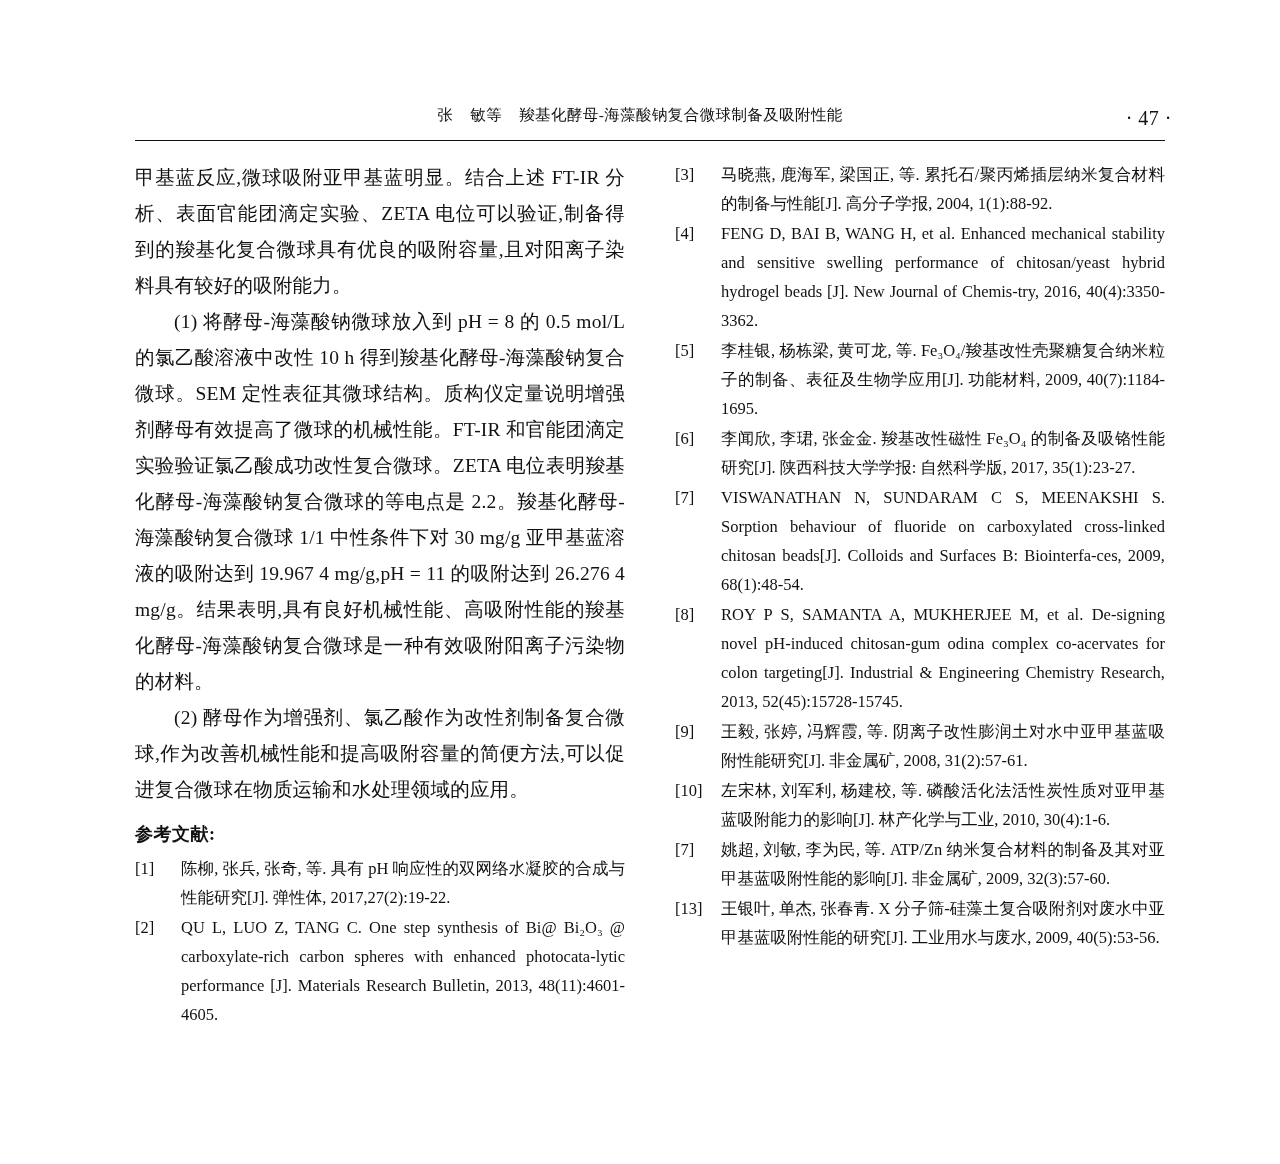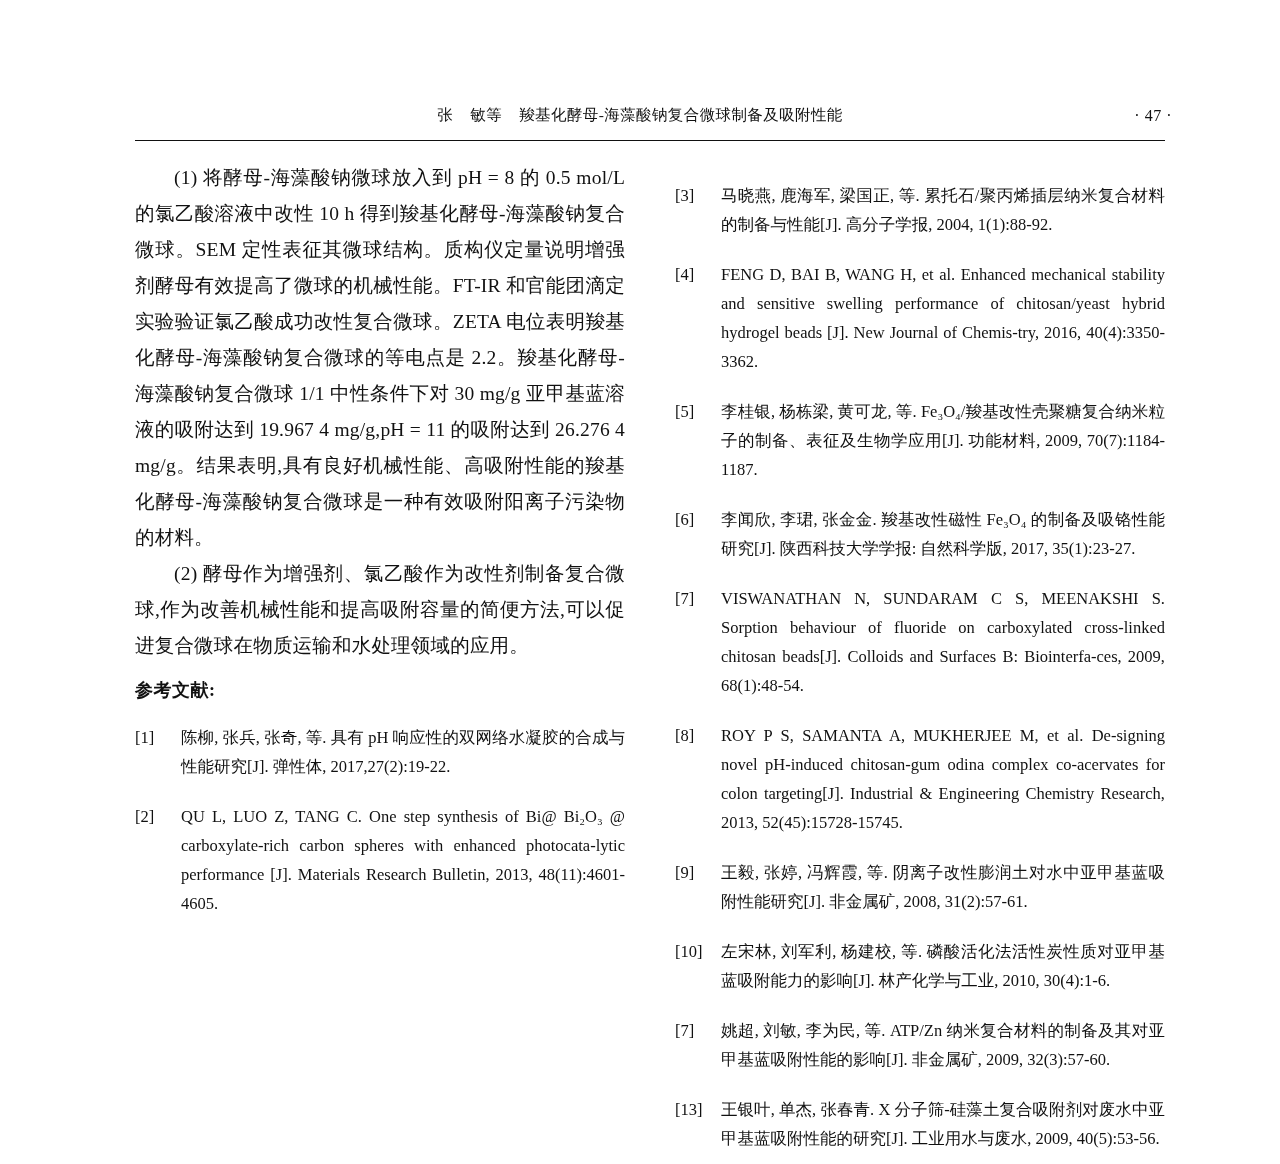--- a/index.html
+++ b/index.html
@@ -35,21 +35,21 @@
     width: 1280px;
     text-align: center;
     font-size: 15.5px;
     letter-spacing: 0.4px;
     white-space: pre;
   }
   .rh-page {
     position: absolute;
     right: 108px;
     top: 2px;
-    font-size: 16px;
+    font-size: 20px;
     letter-spacing: 0.5px;
   }
   .rule {
     position: absolute;
     top: 140px;
     left: 135px;
     width: 1030px;
     height: 1px;
     background: #111;
   }
@@ -108,34 +108,37 @@
     top: 0;
     width: 42px;
     font-size: 16.5px;
     line-height: 29px;
     text-align: left;
     white-space: pre;
   }
   .en {
     font-family: "Liberation Serif", serif;
   }
-  .ref-text { display: block; margin-top: 21px; }
+  .ref-text { display: block; }
 </style>
 </head>
 <body>
 
 <div class="page">
 
   <div class="running-head">
     <div class="rh-center"><span>张    敏等</span>&nbsp;&nbsp;&nbsp;&nbsp;<span>羧基化酵母-海藻酸钠复合微球制备及吸附性能</span></div>
     <div class="rh-page">· 47 ·</div>
   </div>
   <div class="rule"></div>
 
   <div class="col col-left">
+    <div class="cn-body">
+      <p>甲基蓝反应,微球吸附亚甲基蓝明显。结合上述 FT-IR 分析、表面官能团滴定实验、ZETA 电位可以验证,制备得到的羧基化复合微球具有优良的吸附容量,且对阳离子染料具有较好的吸附能力。</p>
+    </div>
 
 
     <div class="cn-body">
       <p class="indent2">(1) 将酵母-海藻酸钠微球放入到 pH = 8 的 0.5 mol/L的氯乙酸溶液中改性 10 h 得到羧基化酵母-海藻酸钠复合微球。SEM 定性表征其微球结构。质构仪定量说明增强剂酵母有效提高了微球的机械性能。FT-IR 和官能团滴定实验验证氯乙酸成功改性复合微球。ZETA 电位表明羧基化酵母-海藻酸钠复合微球的等电点是 2.2。羧基化酵母-海藻酸钠复合微球 1/1 中性条件下对 30 mg/g 亚甲基蓝溶液的吸附达到 19.967 4  mg/g,pH = 11 的吸附达到 26.276 4 mg/g。结果表明,具有良好机械性能、高吸附性能的羧基化酵母-海藻酸钠复合微球是一种有效吸附阳离子污染物的材料。</p>
       <p class="indent2">(2) 酵母作为增强剂、氯乙酸作为改性剂制备复合微球,作为改善机械性能和提高吸附容量的简便方法,可以促进复合微球在物质运输和水处理领域的应用。</p>
     </div>
 
     <div class="refs-title">参考文献:</div>
 
     <ul class="refs">
@@ -155,21 +158,21 @@
       <li>
         <span class="marker">[3]</span>
         <span class="ref-text">马晓燕, 鹿海军, 梁国正, 等. 累托石/聚丙烯插层纳米复合材料的制备与性能[J]. 高分子学报, 2004, 1(1):88-92.</span>
       </li>
       <li>
         <span class="marker">[4]</span>
         <span class="ref-text en">FENG D, BAI B, WANG H, et al. Enhanced mechanical stability and sensitive swelling performance of chitosan/yeast hybrid hydrogel beads [J]. New Journal of Chemis-try, 2016, 40(4):3350-3362.</span>
       </li>
       <li>
         <span class="marker">[5]</span>
-        <span class="ref-text">李桂银, 杨栋梁, 黄可龙, 等. Fe₃O₄/羧基改性壳聚糖复合纳米粒子的制备、表征及生物学应用[J]. 功能材料, 2009, 70(7):1184-1187.</span>
+        <span class="ref-text">李桂银, 杨栋梁, 黄可龙, 等. Fe₃O₄/羧基改性壳聚糖复合纳米粒子的制备、表征及生物学应用[J]. 功能材料, 2009, 40(7):1184-1695.</span>
       </li>
       <li>
         <span class="marker">[6]</span>
         <span class="ref-text">李闻欣, 李珺, 张金金. 羧基改性磁性 Fe₃O₄ 的制备及吸铬性能研究[J]. 陕西科技大学学报: 自然科学版, 2017, 35(1):23-27.</span>
       </li>
       <li>
         <span class="marker">[7]</span>
         <span class="ref-text en">VISWANATHAN N, SUNDARAM C S, MEENAKSHI S. Sorption behaviour of fluoride on carboxylated cross-linked chitosan beads[J]. Colloids and Surfaces B: Biointerfa-ces, 2009, 68(1):48-54.</span>
       </li>
       <li>

